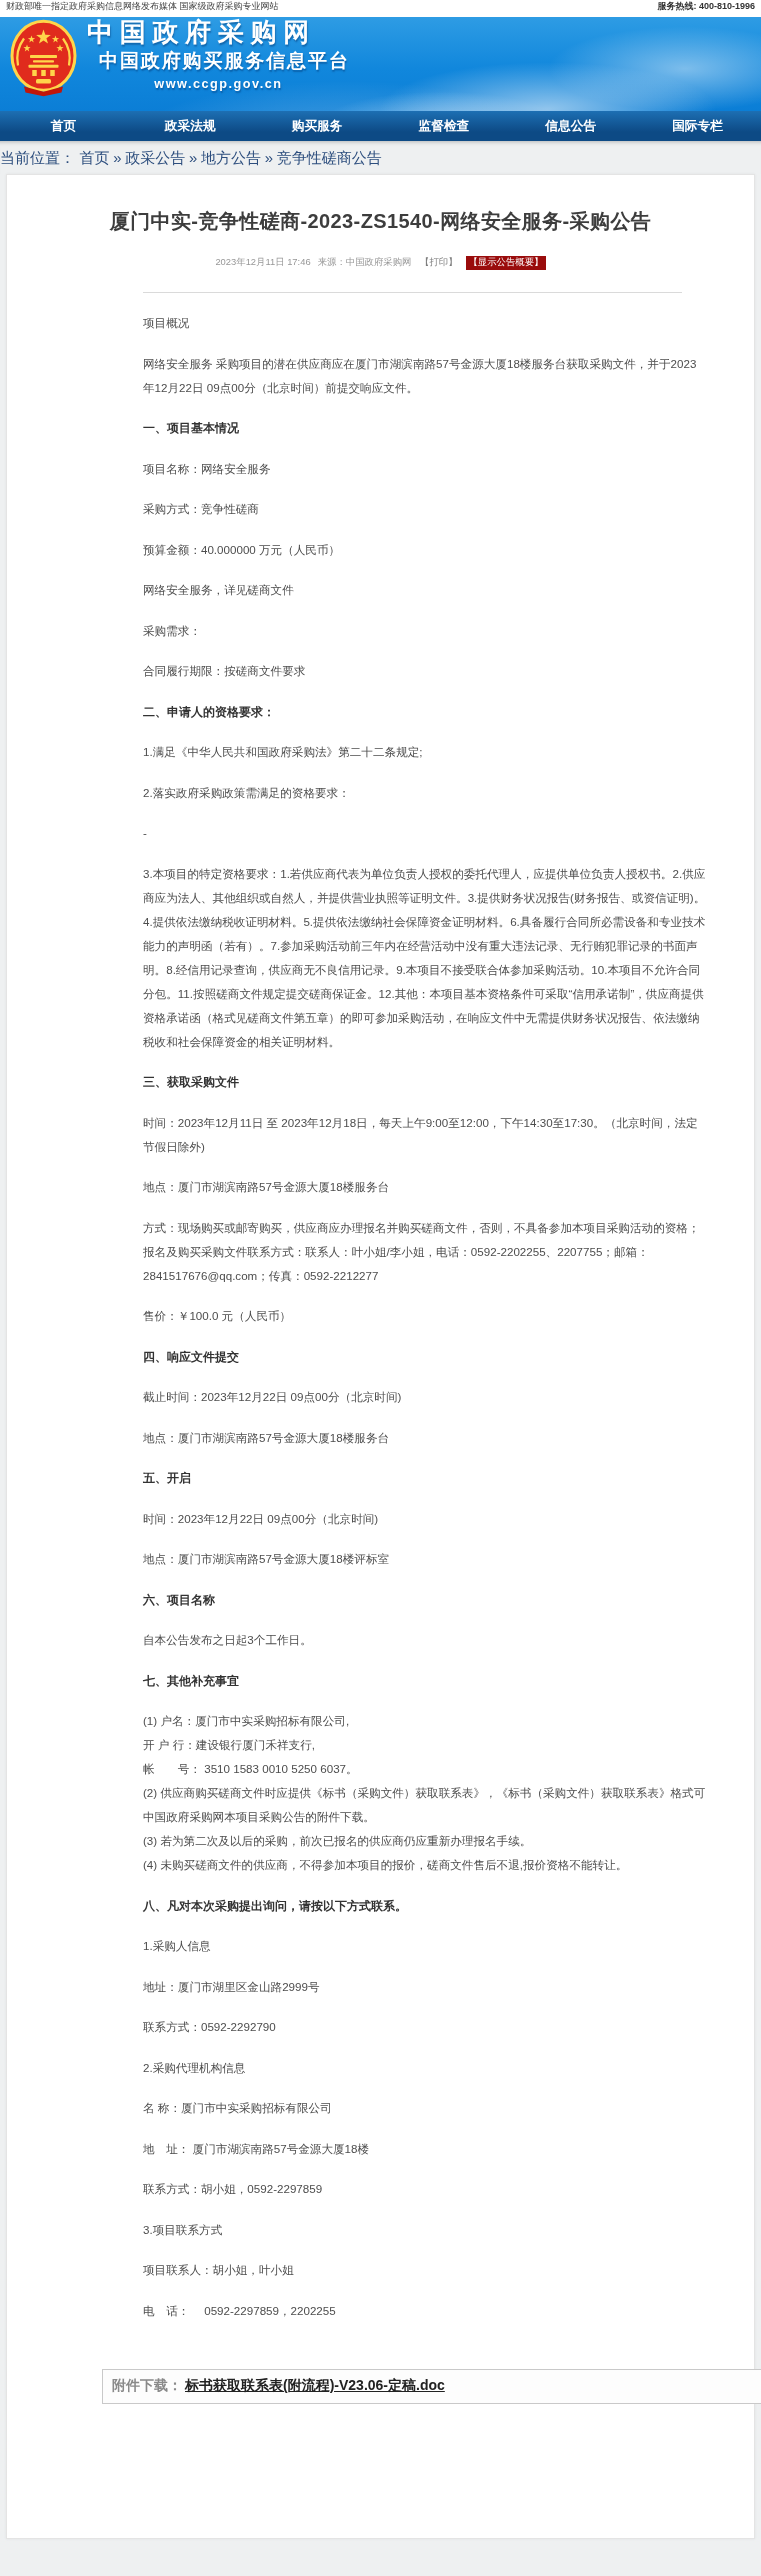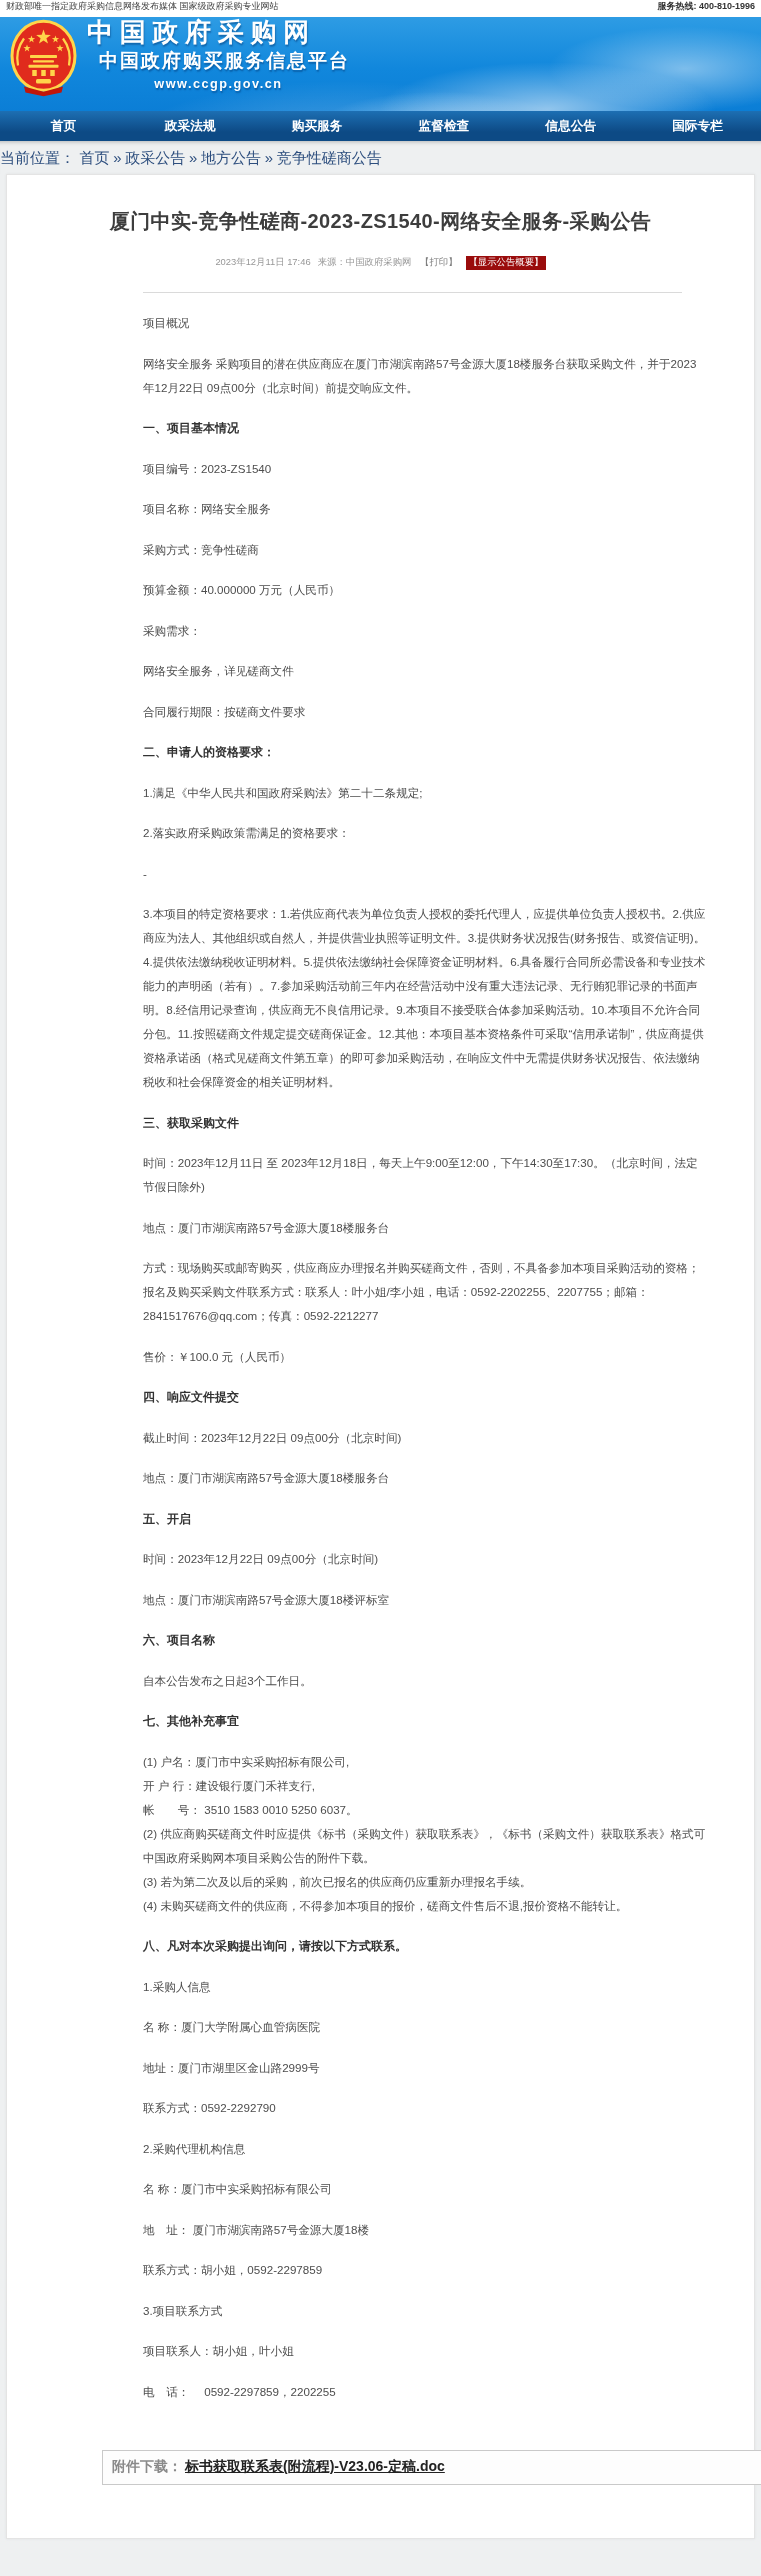--- a/index.html
+++ b/index.html
@@ -123,26 +123,25 @@
       <a class="print">【打印】</a>
       <a class="badge">【显示公告概要】</a>
     </div>
 
     <div class="divider"></div>
 
     <div class="body">
         <p class="para">项目概况</p>
         <p class="para">网络安全服务 采购项目的潜在供应商应在厦门市湖滨南路57号金源大厦18楼服务台获取采购文件，并于2023年12月22日 09点00分（北京时间）前提交响应文件。</p>
         <p class="para hd">一、项目基本情况</p>
-        <p class="para">项目编号：2023-ZS1540</p>
         <p class="para">项目名称：网络安全服务</p>
         <p class="para">采购方式：竞争性磋商</p>
         <p class="para">预算金额：40.000000 万元（人民币）</p>
+        <p class="para">网络安全服务，详见磋商文件</p>
         <p class="para">采购需求：</p>
-        <p class="para">网络安全服务，详见磋商文件</p>
         <p class="para">合同履行期限：按磋商文件要求</p>
         <p class="para hd">二、申请人的资格要求：</p>
         <p class="para">1.满足《中华人民共和国政府采购法》第二十二条规定;</p>
         <p class="para">2.落实政府采购政策需满足的资格要求：</p>
         <p class="para">-</p>
         <p class="para">3.本项目的特定资格要求：1.若供应商代表为单位负责人授权的委托代理人，应提供单位负责人授权书。2.供应商应为法人、其他组织或自然人，并提供营业执照等证明文件。3.提供财务状况报告(财务报告、或资信证明)。4.提供依法缴纳税收证明材料。5.提供依法缴纳社会保障资金证明材料。6.具备履行合同所必需设备和专业技术能力的声明函（若有）。7.参加采购活动前三年内在经营活动中没有重大违法记录、无行贿犯罪记录的书面声明。8.经信用记录查询，供应商无不良信用记录。9.本项目不接受联合体参加采购活动。10.本项目不允许合同分包。11.按照磋商文件规定提交磋商保证金。12.其他：本项目基本资格条件可采取“信用承诺制”，供应商提供资格承诺函（格式见磋商文件第五章）的即可参加采购活动，在响应文件中无需提供财务状况报告、依法缴纳税收和社会保障资金的相关证明材料。</p>
         <p class="para hd">三、获取采购文件</p>
         <p class="para">时间：2023年12月11日 至 2023年12月18日，每天上午9:00至12:00，下午14:30至17:30。（北京时间，法定节假日除外)</p>
         <p class="para">地点：厦门市湖滨南路57号金源大厦18楼服务台</p>
         <p class="para">方式：现场购买或邮寄购买，供应商应办理报名并购买磋商文件，否则，不具备参加本项目采购活动的资格；报名及购买采购文件联系方式：联系人：叶小姐/李小姐，电话：0592-2202255、2207755；邮箱：2841517676@qq.com；传真：0592-2212277</p>
@@ -152,21 +151,20 @@
         <p class="para">地点：厦门市湖滨南路57号金源大厦18楼服务台</p>
         <p class="para hd">五、开启</p>
         <p class="para">时间：2023年12月22日 09点00分（北京时间)</p>
         <p class="para">地点：厦门市湖滨南路57号金源大厦18楼评标室</p>
         <p class="para hd">六、项目名称</p>
         <p class="para">自本公告发布之日起3个工作日。</p>
         <p class="para hd">七、其他补充事宜</p>
         <p class="para">(1) 户名：厦门市中实采购招标有限公司,<br>开 户 行：建设银行厦门禾祥支行,<br>帐　　号： 3510 1583 0010 5250 6037。<br>(2) 供应商购买磋商文件时应提供《标书（采购文件）获取联系表》，《标书（采购文件）获取联系表》格式可中国政府采购网本项目采购公告的附件下载。<br>(3) 若为第二次及以后的采购，前次已报名的供应商仍应重新办理报名手续。<br>(4) 未购买磋商文件的供应商，不得参加本项目的报价，磋商文件售后不退,报价资格不能转让。</p>
         <p class="para hd">八、凡对本次采购提出询问，请按以下方式联系。</p>
         <p class="para">1.采购人信息</p>
-        <p class="para">名 称：厦门大学附属心血管病医院</p>
         <p class="para">地址：厦门市湖里区金山路2999号</p>
         <p class="para">联系方式：0592-2292790</p>
         <p class="para">2.采购代理机构信息</p>
         <p class="para">名 称：厦门市中实采购招标有限公司</p>
         <p class="para">地　址：  厦门市湖滨南路57号金源大厦18楼</p>
         <p class="para">联系方式：胡小姐，0592-2297859</p>
         <p class="para">3.项目联系方式</p>
         <p class="para">项目联系人：胡小姐，叶小姐</p>
         <p class="para">电　话：　 0592-2297859，2202255</p>
       </div>

